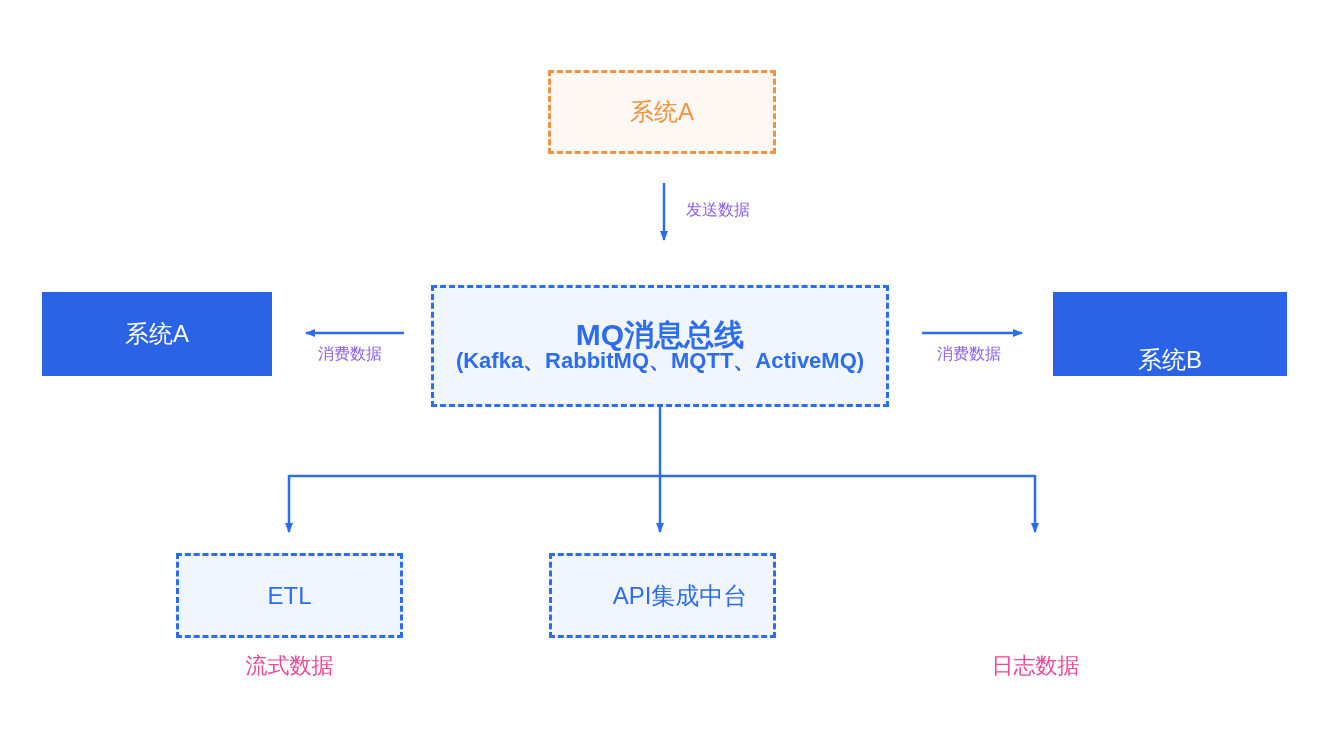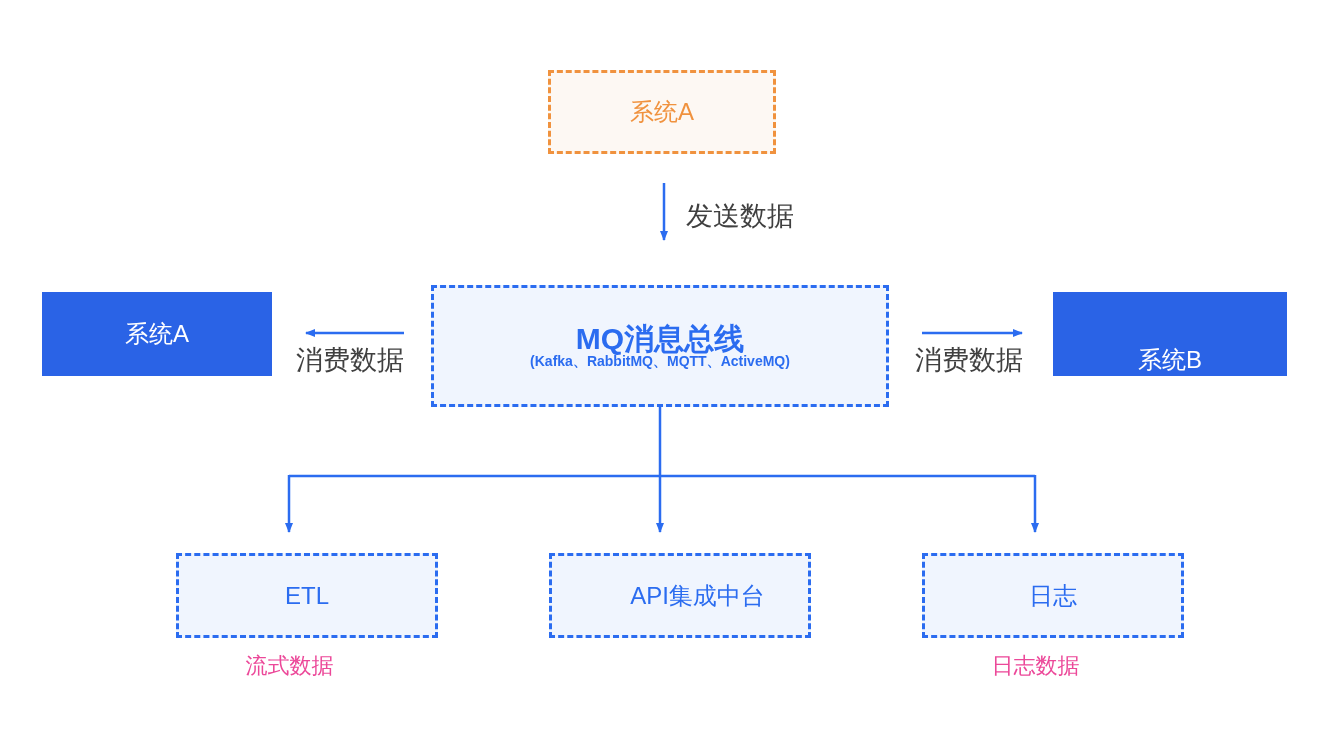--- a/index.html
+++ b/index.html
@@ -40,34 +40,34 @@
   
   .node-bus {
     left: 431px; top: 273px; width: 458px; height: 122px;
     border: 3px dashed #2b6cf0;
     background: #f0f5fe;
     color: #2b6cf0;
     flex-direction: column;
     margin-top: 12px;
   }
   .bus-title { font-size: 30px; font-weight: 600; line-height: 1; }
-  .bus-subtitle { font-size: 14px; font-weight: 600; line-height: 1; }
+  .bus-subtitle { font-size: 22px; font-weight: 600; line-height: 1; }
 
   
   .node-solid {
     background: #2a63e6;
     color: #ffffff;
     font-size: 24px;
   }
   .node-consumer-left  { left: 42px;   top: 292px; width: 230px; height: 84px; }
   .node-consumer-right { left: 1053px; top: 292px; width: 234px; height: 84px; align-items: flex-end; }
 
   
   .node-sink {
-    top: 553px; width: 262px; height: 85px;
+    top: 553px; width: 227px; height: 85px;
     border: 3px dashed #2b6cf0;
     background: #f0f5fe;
     color: #2b6cf0;
     font-size: 24px;
   }
   .node-sink-etl { left: 176px; }
   .node-sink-api { left: 549px; padding-left: 35px; }
   .node-sink-log { left: 922px; }
 
   .caption {
@@ -77,22 +77,22 @@
     text-align: center;
     color: #ec4899;
     font-size: 22px;
   }
   .caption-etl { left: 176px; }
   .caption-api { left: 549px; }
   .caption-log { left: 922px; }
 
   .edge-label {
     position: absolute;
-    color: #404040;
-    font-size: 27px;
+    color: #8b5cf6;
+    font-size: 16px;
     line-height: 1.2;
     white-space: nowrap;
   }
   .edge-label-send  { left: 686px; top: 200px; }
   .edge-label-cleft { left: 287px; top: 344px; width: 126px; text-align: center; }
   .edge-label-cright{ left: 906px; top: 344px; width: 126px; text-align: center; }
 </style>
 </head>
 <body>
 
@@ -133,23 +133,20 @@
   <div class="node node-solid node-consumer-right">
     <span>系统B</span>
   </div>
 
   <div class="node node-sink node-sink-etl">
     <span>ETL</span>
   </div>
   <div class="node node-sink node-sink-api">
     <span>API集成中台</span>
   </div>
-  <div class="node node-sink node-sink-log">
-    <span>日志</span>
-  </div>
 
   <div class="caption caption-etl">流式数据</div>
   <div class="caption caption-log">日志数据</div>
 
   <div class="edge-label edge-label-send">发送数据</div>
   <div class="edge-label edge-label-cleft">消费数据</div>
   <div class="edge-label edge-label-cright">消费数据</div>
 
 </div>
 

